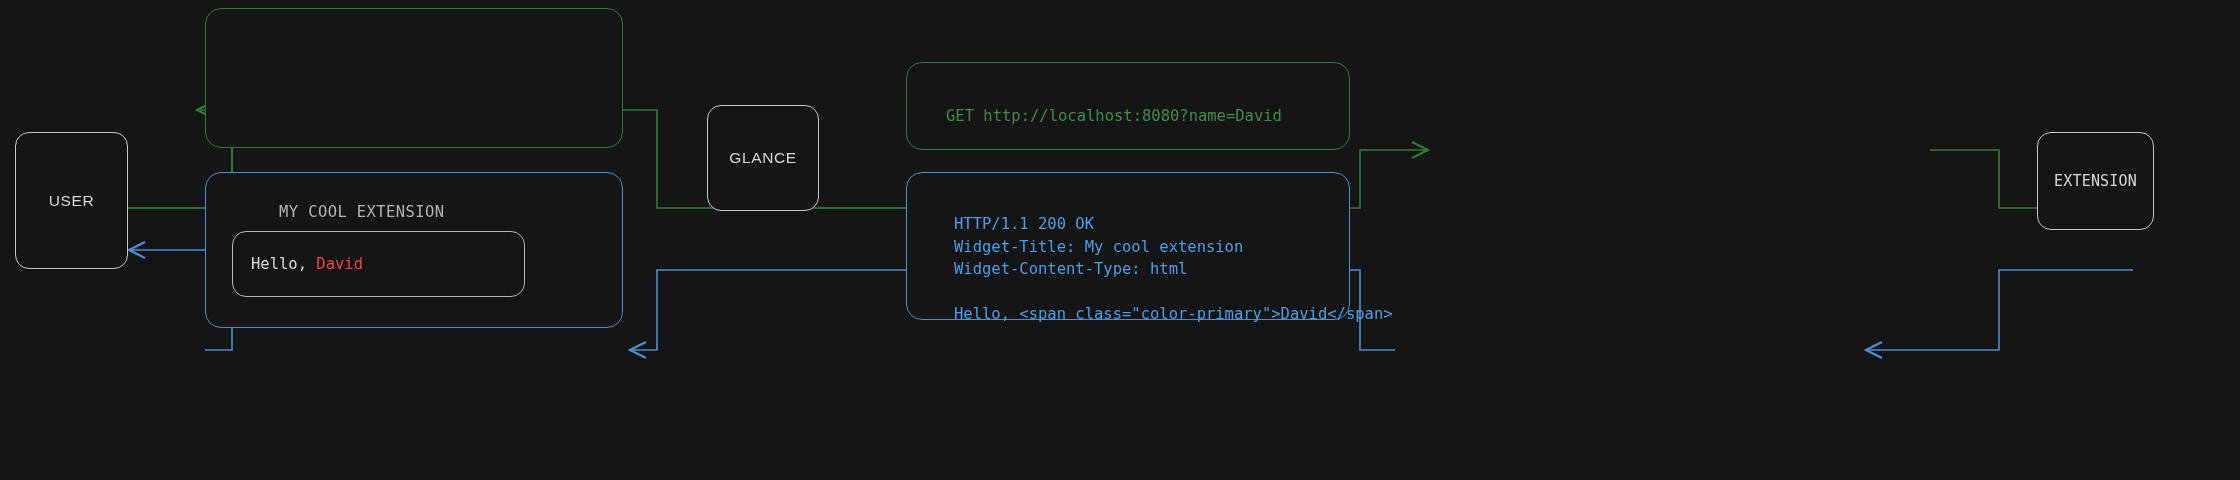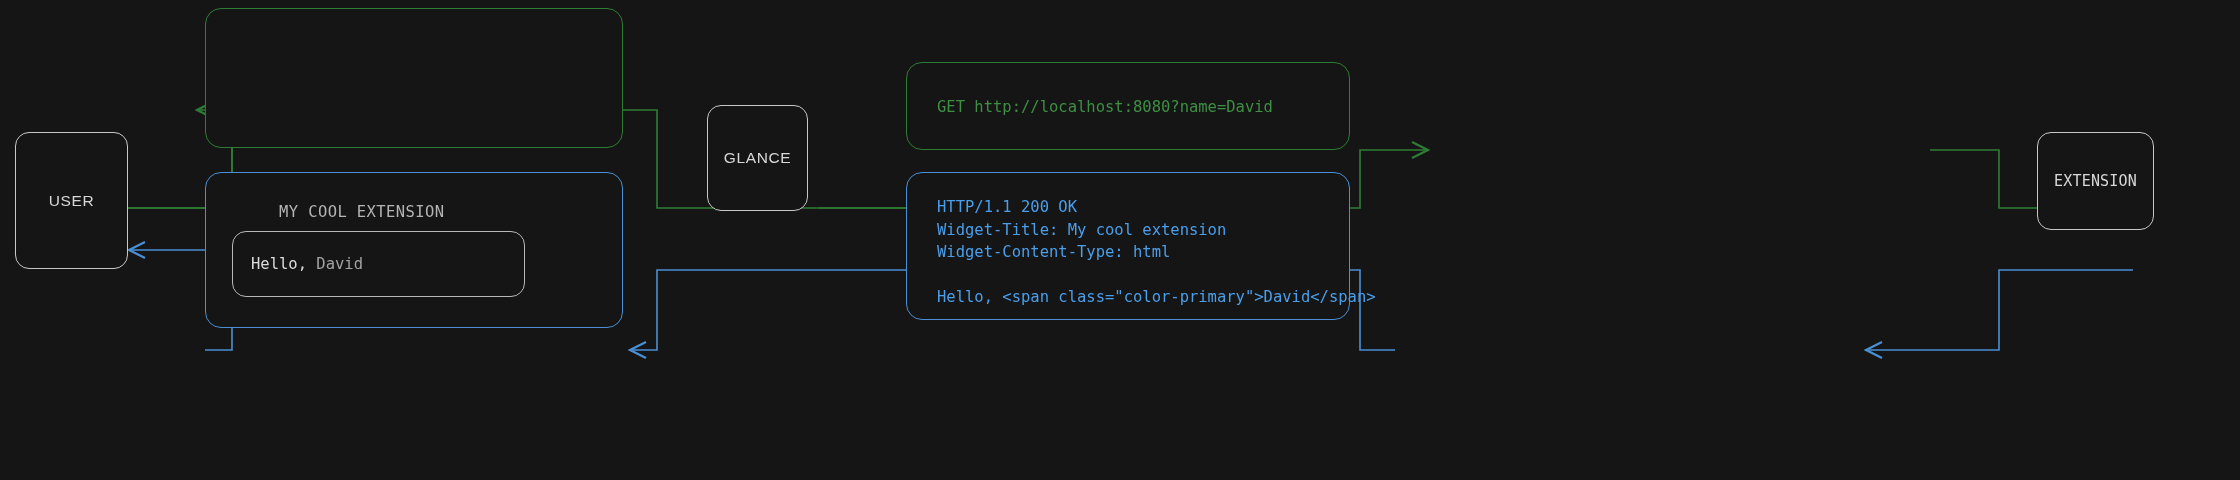--- a/index.html
+++ b/index.html
@@ -85,21 +85,21 @@
     display: flex;
     align-items: center;
   }
   .widget-inner-text {
     padding-left: 18px;
     font-family: "DejaVu Sans Mono", "Liberation Mono", monospace;
     font-size: 15.5px;
     color: #dcdcdc;
     white-space: pre;
   }
-  .accent { color: #a3a3a3; }
+  .accent { color: #ef4444; }
 </style>
 </head>
 <body>
 
 <div id="canvas">
 
   <svg class="wires" viewBox="0 0 2240 480">
     <defs>
       <marker id="arrow-green" viewBox="0 0 12 12" refX="11" refY="6" markerWidth="12" markerHeight="12" orient="auto-start-reverse">
         <path d="M1,1 L11,6 L1,11" fill="none" stroke="#2f7d35" stroke-width="1.4"></path>
@@ -140,38 +140,38 @@
       <path d="M1017,270 L657,270 L657,350 L630,350" marker-end="url(#arrow-blue)"></path>
 
       <path d="M205,350 L232,350 L232,250 L129,250" marker-end="url(#arrow-blue)"></path>
     </g>
   </svg>
 
   <div class="node" style="left:15px; top:132px; width:113px; height:137px;">
     <span class="node-label">USER</span>
   </div>
 
-  <div class="node" style="left:707px; top:105px; width:101px; height:106px;">
+  <div class="node" style="left:707px; top:105px; width:112px; height:106px;">
     <span class="node-label">GLANCE</span>
   </div>
 
   <div class="node" style="left:2037px; top:132px; width:117px; height:98px;">
     <span class="node-label mono">EXTENSION</span>
   </div>
 
   <div class="msgbox green" style="left:205px; top:8px; width:418px; height:140px;">
   </div>
 
   <div class="msgbox green" style="left:906px; top:62px; width:444px; height:88px;">
   </div>
-  <pre class="code green" style="left:937px; top:96px; margin:0;">GET http://localhost:8080?name=David</pre>
+  <pre class="code green" style="left:937px; top:96px; margin:9px;">GET http://localhost:8080?name=David</pre>
 
   <div class="msgbox blue" style="left:906px; top:172px; width:444px; height:148px;">
   </div>
-  <pre class="code blue" style="left:937px; top:196px; margin:0;">HTTP/1.1 200 OK
+  <pre class="code blue" style="left:937px; top:196px; margin:17px;">HTTP/1.1 200 OK
 Widget-Title: My cool extension
 Widget-Content-Type: html
 
 Hello, &lt;span class="color-primary"&gt;David&lt;/span&gt;</pre>
 
   <div class="msgbox blue" style="left:205px; top:172px; width:418px; height:156px;">
   </div>
   <div class="widget-title" style="left:243px; top:203px;">MY COOL EXTENSION</div>
   <div class="widget-inner" style="left:232px; top:231px; width:293px; height:66px;">
     <div class="widget-inner-text"><span>Hello, </span><span class="accent">David</span></div>

